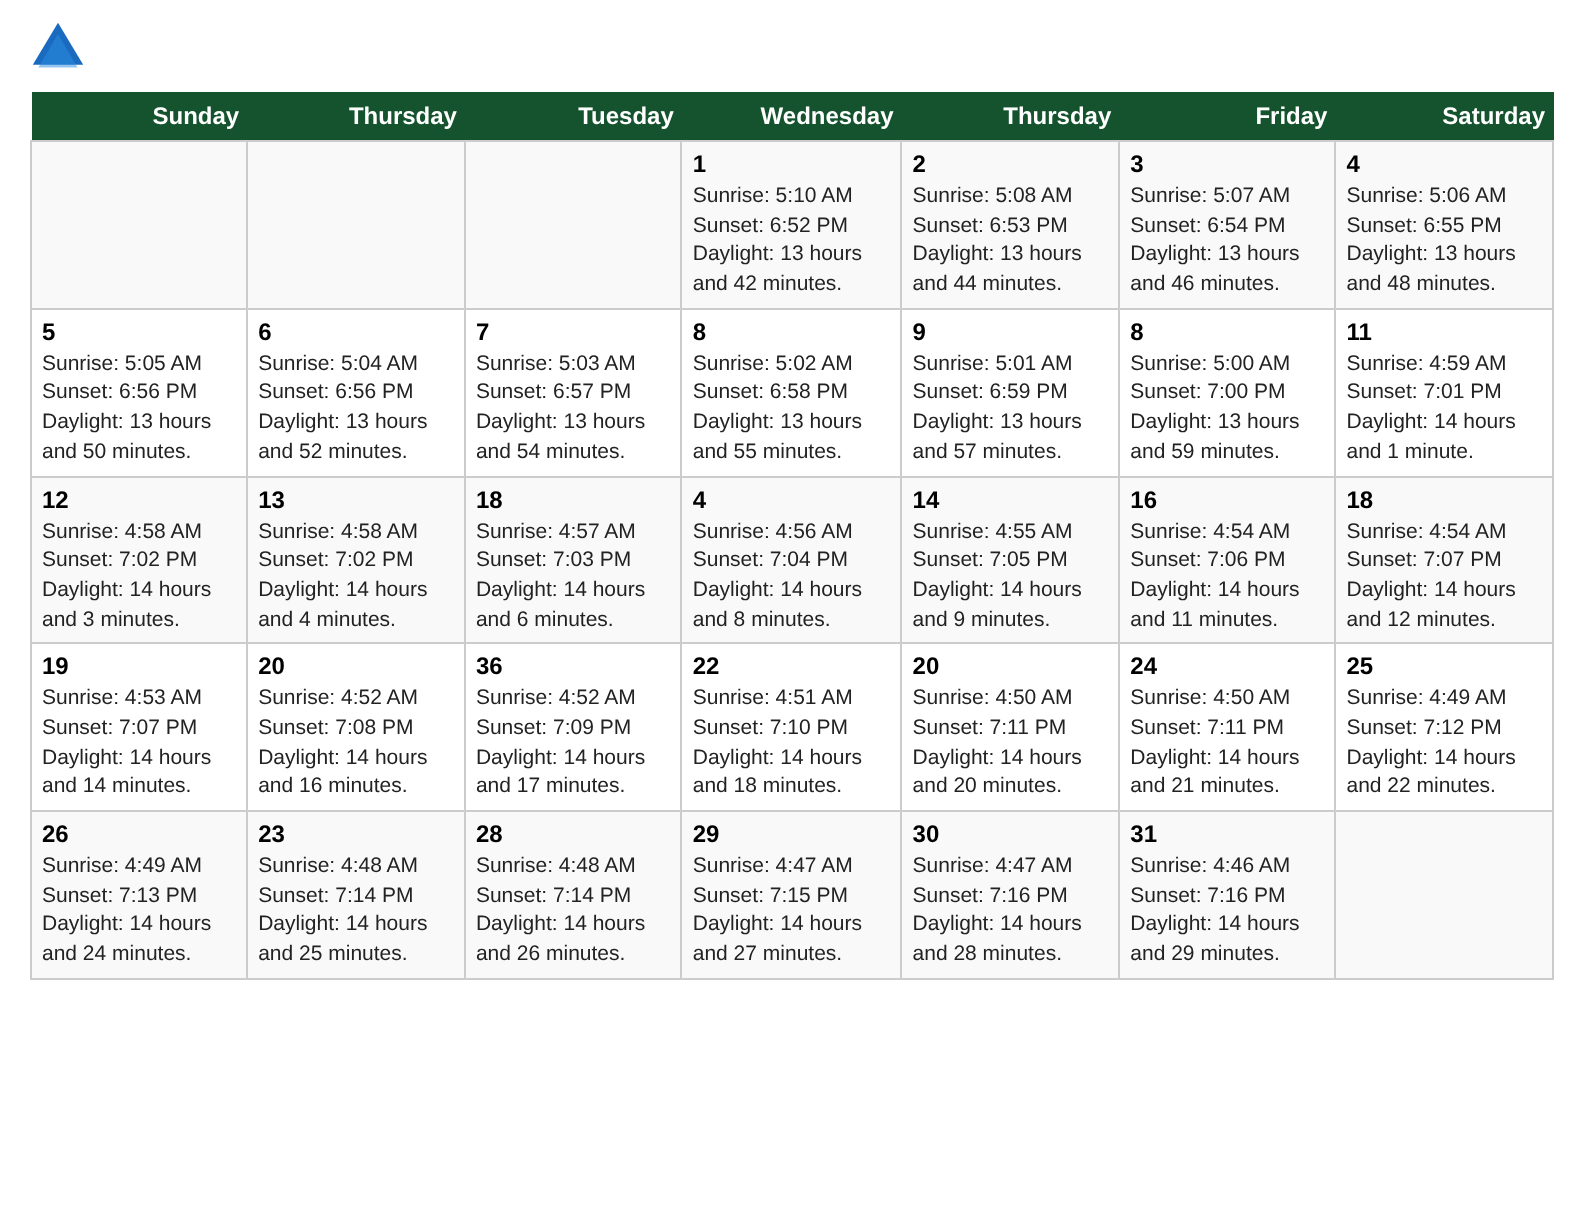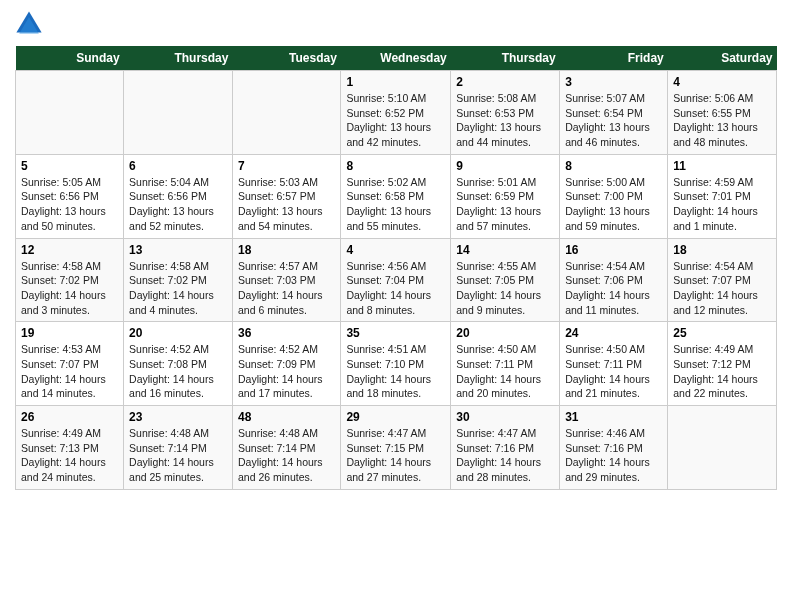--- a/index.html
+++ b/index.html
@@ -218,21 +218,21 @@
           </td>
           <td>
             <span class="day-num">20</span>
             <div class="cell-content">Sunrise: 4:52 AM<br>Sunset: 7:08 PM<br>Daylight: 14 hours<br>and 16 minutes.</div>
           </td>
           <td>
             <span class="day-num">36</span>
             <div class="cell-content">Sunrise: 4:52 AM<br>Sunset: 7:09 PM<br>Daylight: 14 hours<br>and 17 minutes.</div>
           </td>
           <td>
-            <span class="day-num">35</span>
+            <span class="day-num">22</span>
             <div class="cell-content">Sunrise: 4:51 AM<br>Sunset: 7:10 PM<br>Daylight: 14 hours<br>and 18 minutes.</div>
           </td>
           <td>
             <span class="day-num">20</span>
             <div class="cell-content">Sunrise: 4:50 AM<br>Sunset: 7:11 PM<br>Daylight: 14 hours<br>and 20 minutes.</div>
           </td>
           <td>
             <span class="day-num">24</span>
             <div class="cell-content">Sunrise: 4:50 AM<br>Sunset: 7:11 PM<br>Daylight: 14 hours<br>and 21 minutes.</div>
           </td>
@@ -244,21 +244,21 @@
         <tr>
           <td>
             <span class="day-num">26</span>
             <div class="cell-content">Sunrise: 4:49 AM<br>Sunset: 7:13 PM<br>Daylight: 14 hours<br>and 24 minutes.</div>
           </td>
           <td>
             <span class="day-num">23</span>
             <div class="cell-content">Sunrise: 4:48 AM<br>Sunset: 7:14 PM<br>Daylight: 14 hours<br>and 25 minutes.</div>
           </td>
           <td>
-            <span class="day-num">48</span>
+            <span class="day-num">28</span>
             <div class="cell-content">Sunrise: 4:48 AM<br>Sunset: 7:14 PM<br>Daylight: 14 hours<br>and 26 minutes.</div>
           </td>
           <td>
             <span class="day-num">29</span>
             <div class="cell-content">Sunrise: 4:47 AM<br>Sunset: 7:15 PM<br>Daylight: 14 hours<br>and 27 minutes.</div>
           </td>
           <td>
             <span class="day-num">30</span>
             <div class="cell-content">Sunrise: 4:47 AM<br>Sunset: 7:16 PM<br>Daylight: 14 hours<br>and 28 minutes.</div>
           </td>

